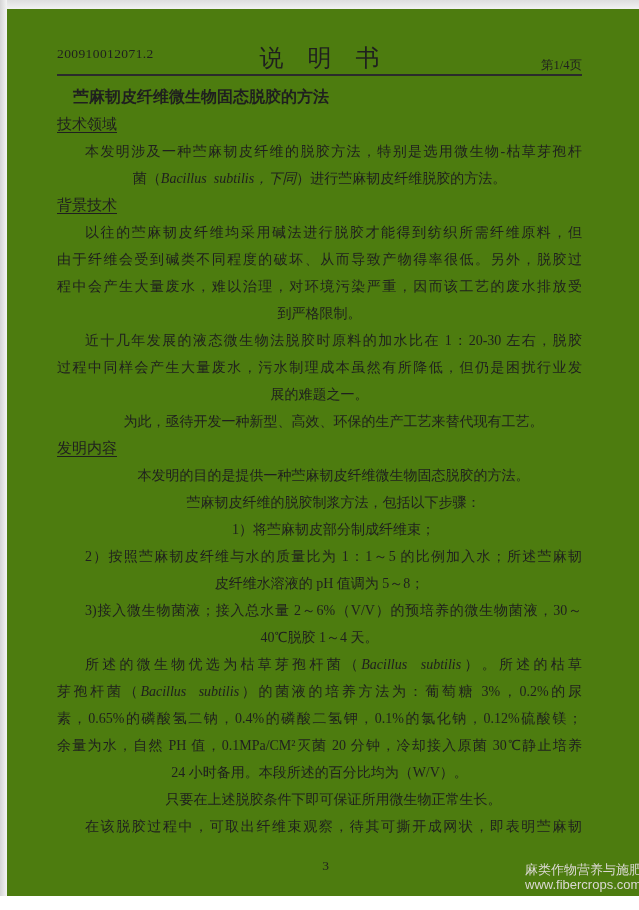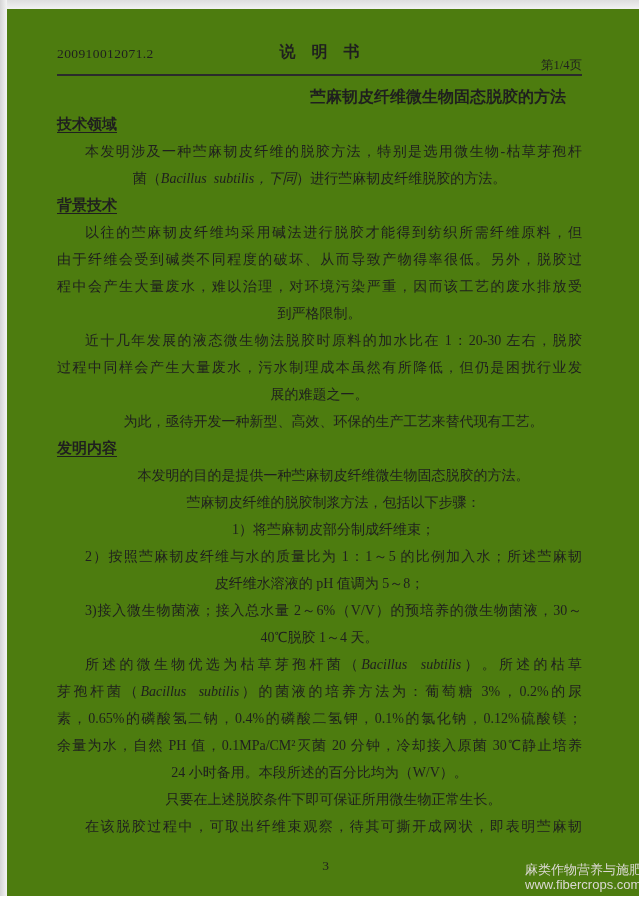--- a/index.html
+++ b/index.html
@@ -15,30 +15,30 @@
   }
   
   .edge-top{position:absolute;left:0;top:0;width:100%;height:9px;
     background:linear-gradient(to bottom,#dedede,#f2f2f2);}
   .edge-left{position:absolute;left:0;top:0;width:7px;height:100%;
     background:linear-gradient(to right,#d5d5d5,#f4f4f4);}
   
   .hdr{position:absolute;left:57px;top:42px;width:525px;height:24px;}
   .hdr .pat{position:absolute;left:0;top:4px;font-size:13.5px;letter-spacing:.4px;}
   .hdr .doc{position:absolute;left:0;right:0;top:0;text-align:center;
-    font-weight:bold;font-size:16px;white-space:pre;}
+    font-weight:normal;font-size:24px;white-space:pre;}
   .hdr .pg{position:absolute;right:0;top:15px;font-size:12.5px;}
   .hdr-rule{position:absolute;left:57px;top:74px;width:525px;height:0;
     border-top:2px solid #2b2b2b;}
   
-  .title{position:absolute;left:41px;top:86px;width:525px;text-align:right;
+  .title{position:absolute;left:73px;top:86px;width:525px;text-align:left;
     font-weight:bold;font-size:16px;line-height:22px;}
   
   .body{position:absolute;left:57px;top:111px;width:525px;}
-  .sec-heading{font-weight:bold;font-size:15px;line-height:27px;
+  .sec-heading{font-weight:normal;font-size:15px;line-height:27px;
     text-decoration:underline;text-underline-offset:3px;
     display:inline-block;margin-right:100%;white-space:nowrap;}
   .line{font-size:14px;line-height:27px;white-space:pre-wrap;text-align:center;}
   .line.indent{text-indent:28px;}
   .line.full{text-align:justify;text-align-last:justify;}
   .it{font-style:italic;}
   
   .foot-num{position:absolute;left:0;top:858px;width:100%;
     text-align:center;font-size:13.5px;}
   .watermark{position:absolute;right:-4px;bottom:4px;text-align:left;

